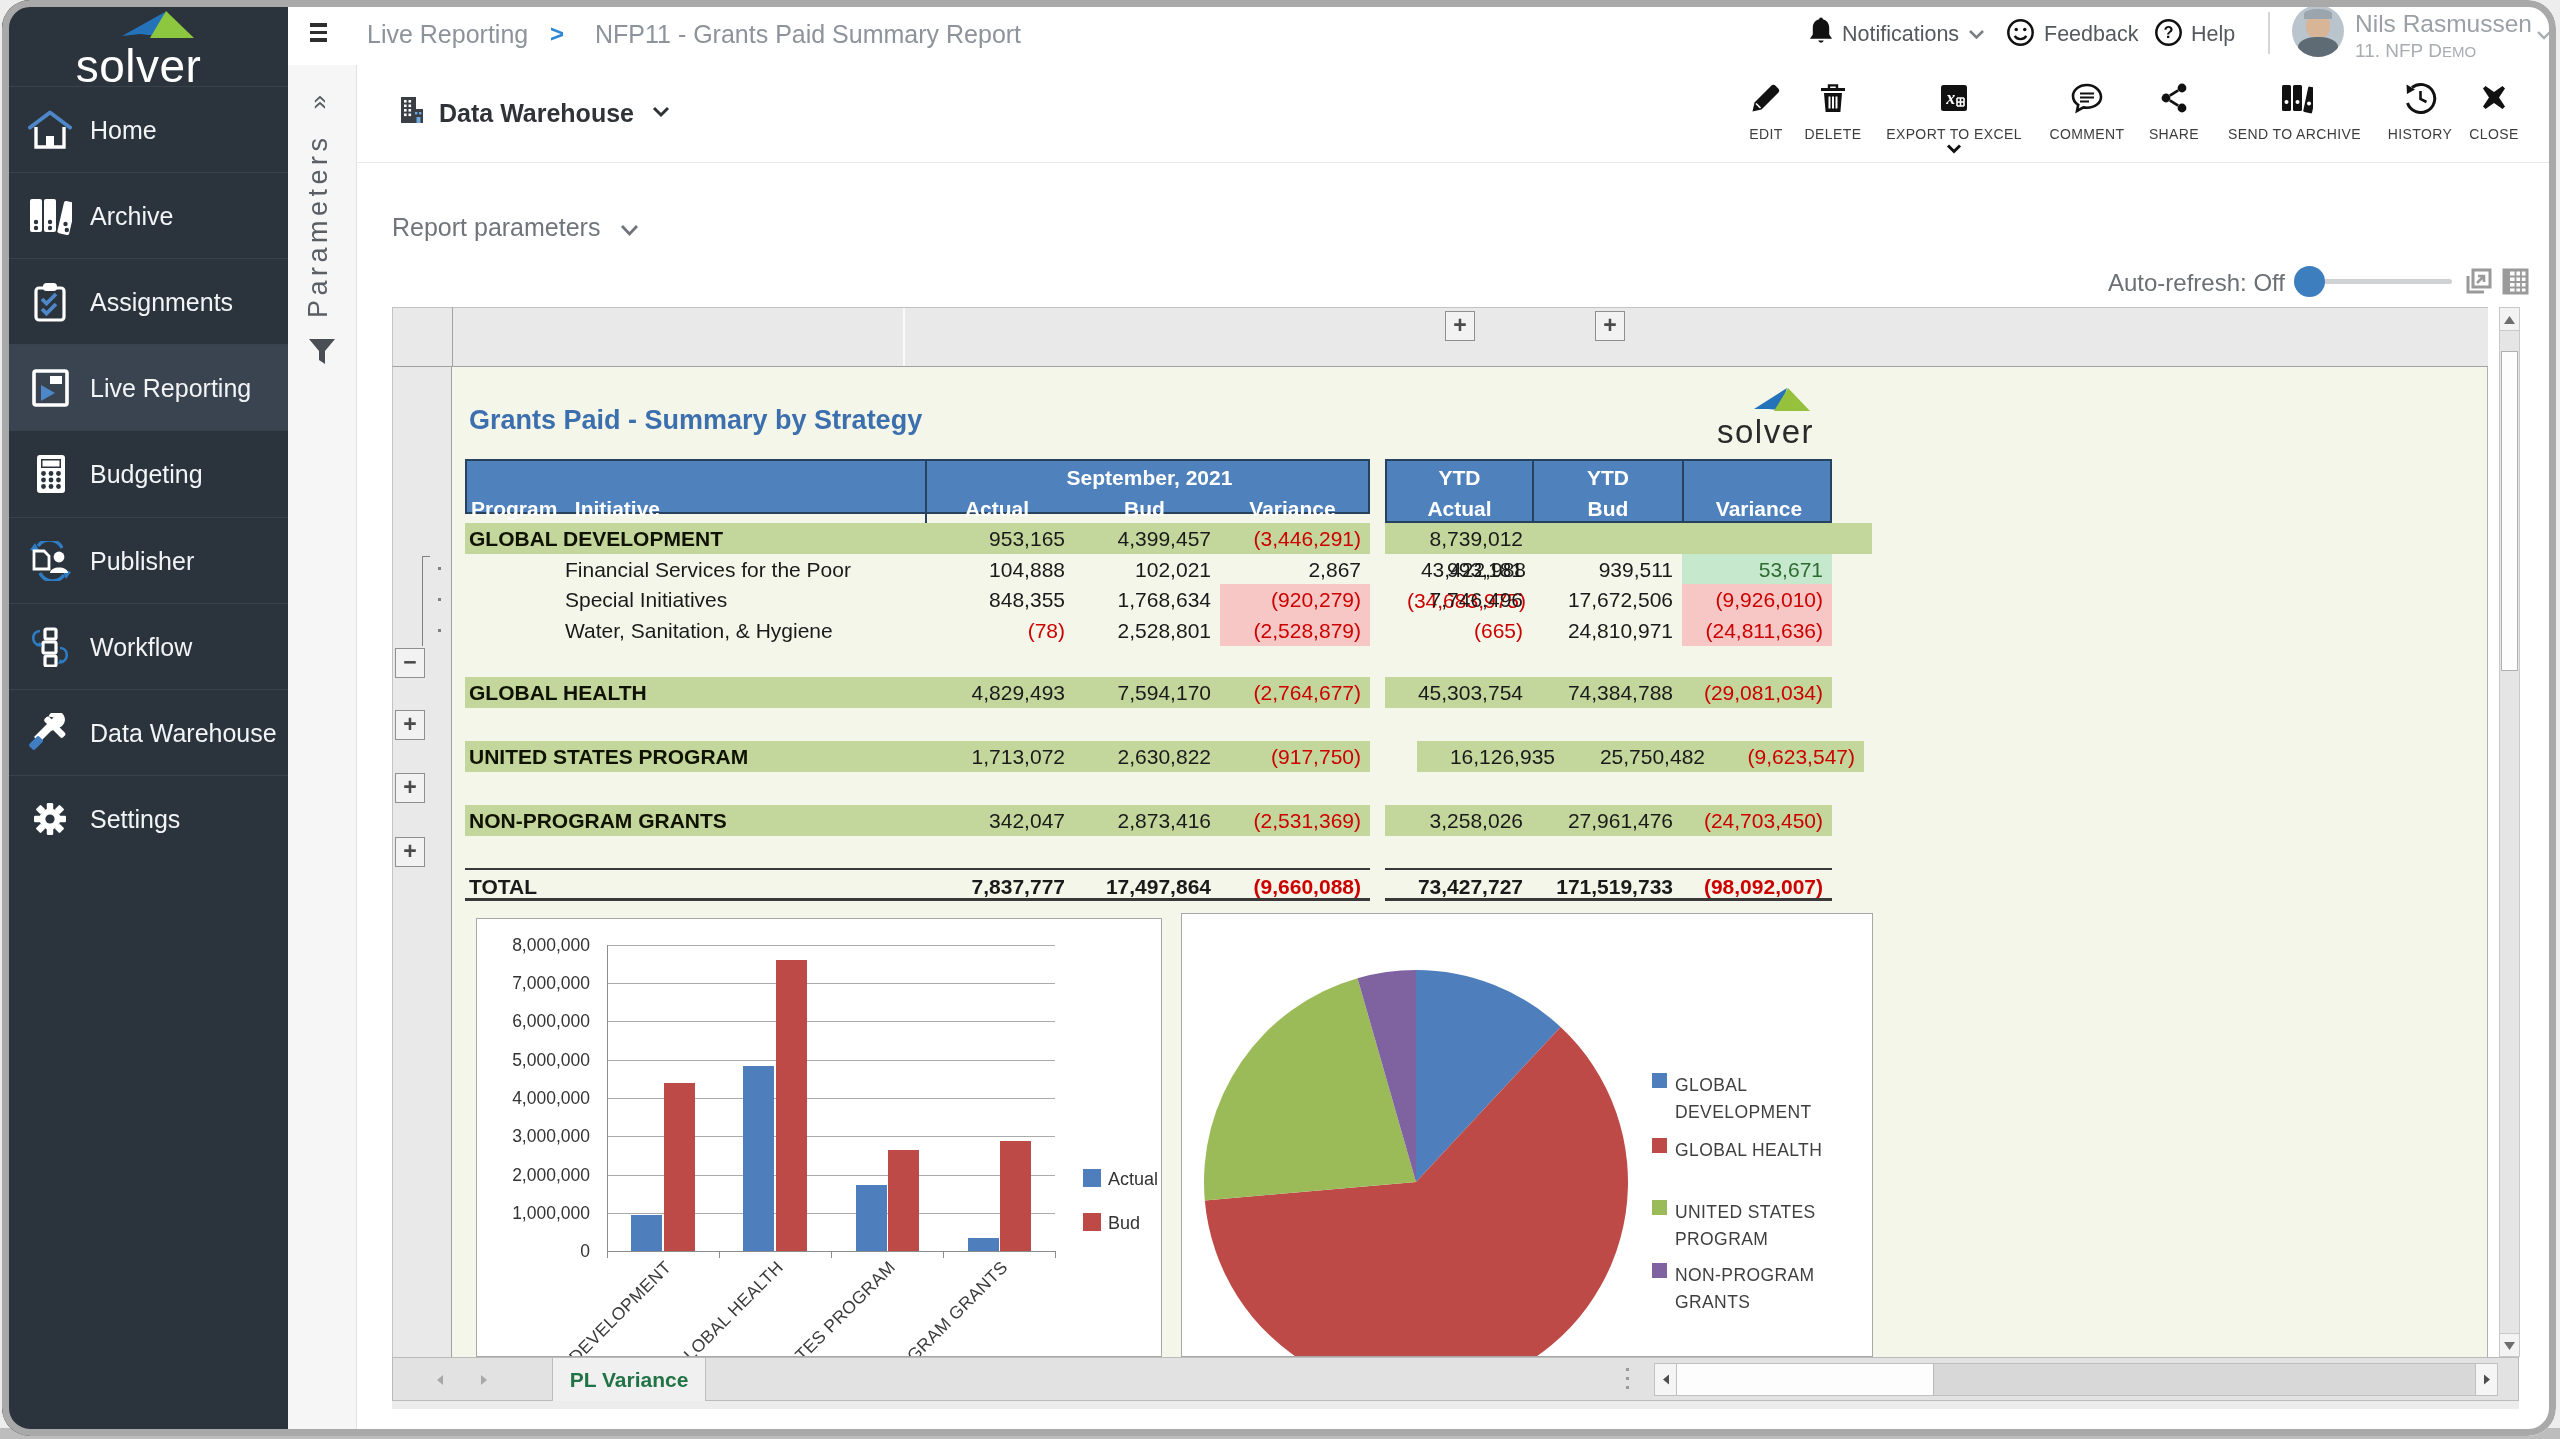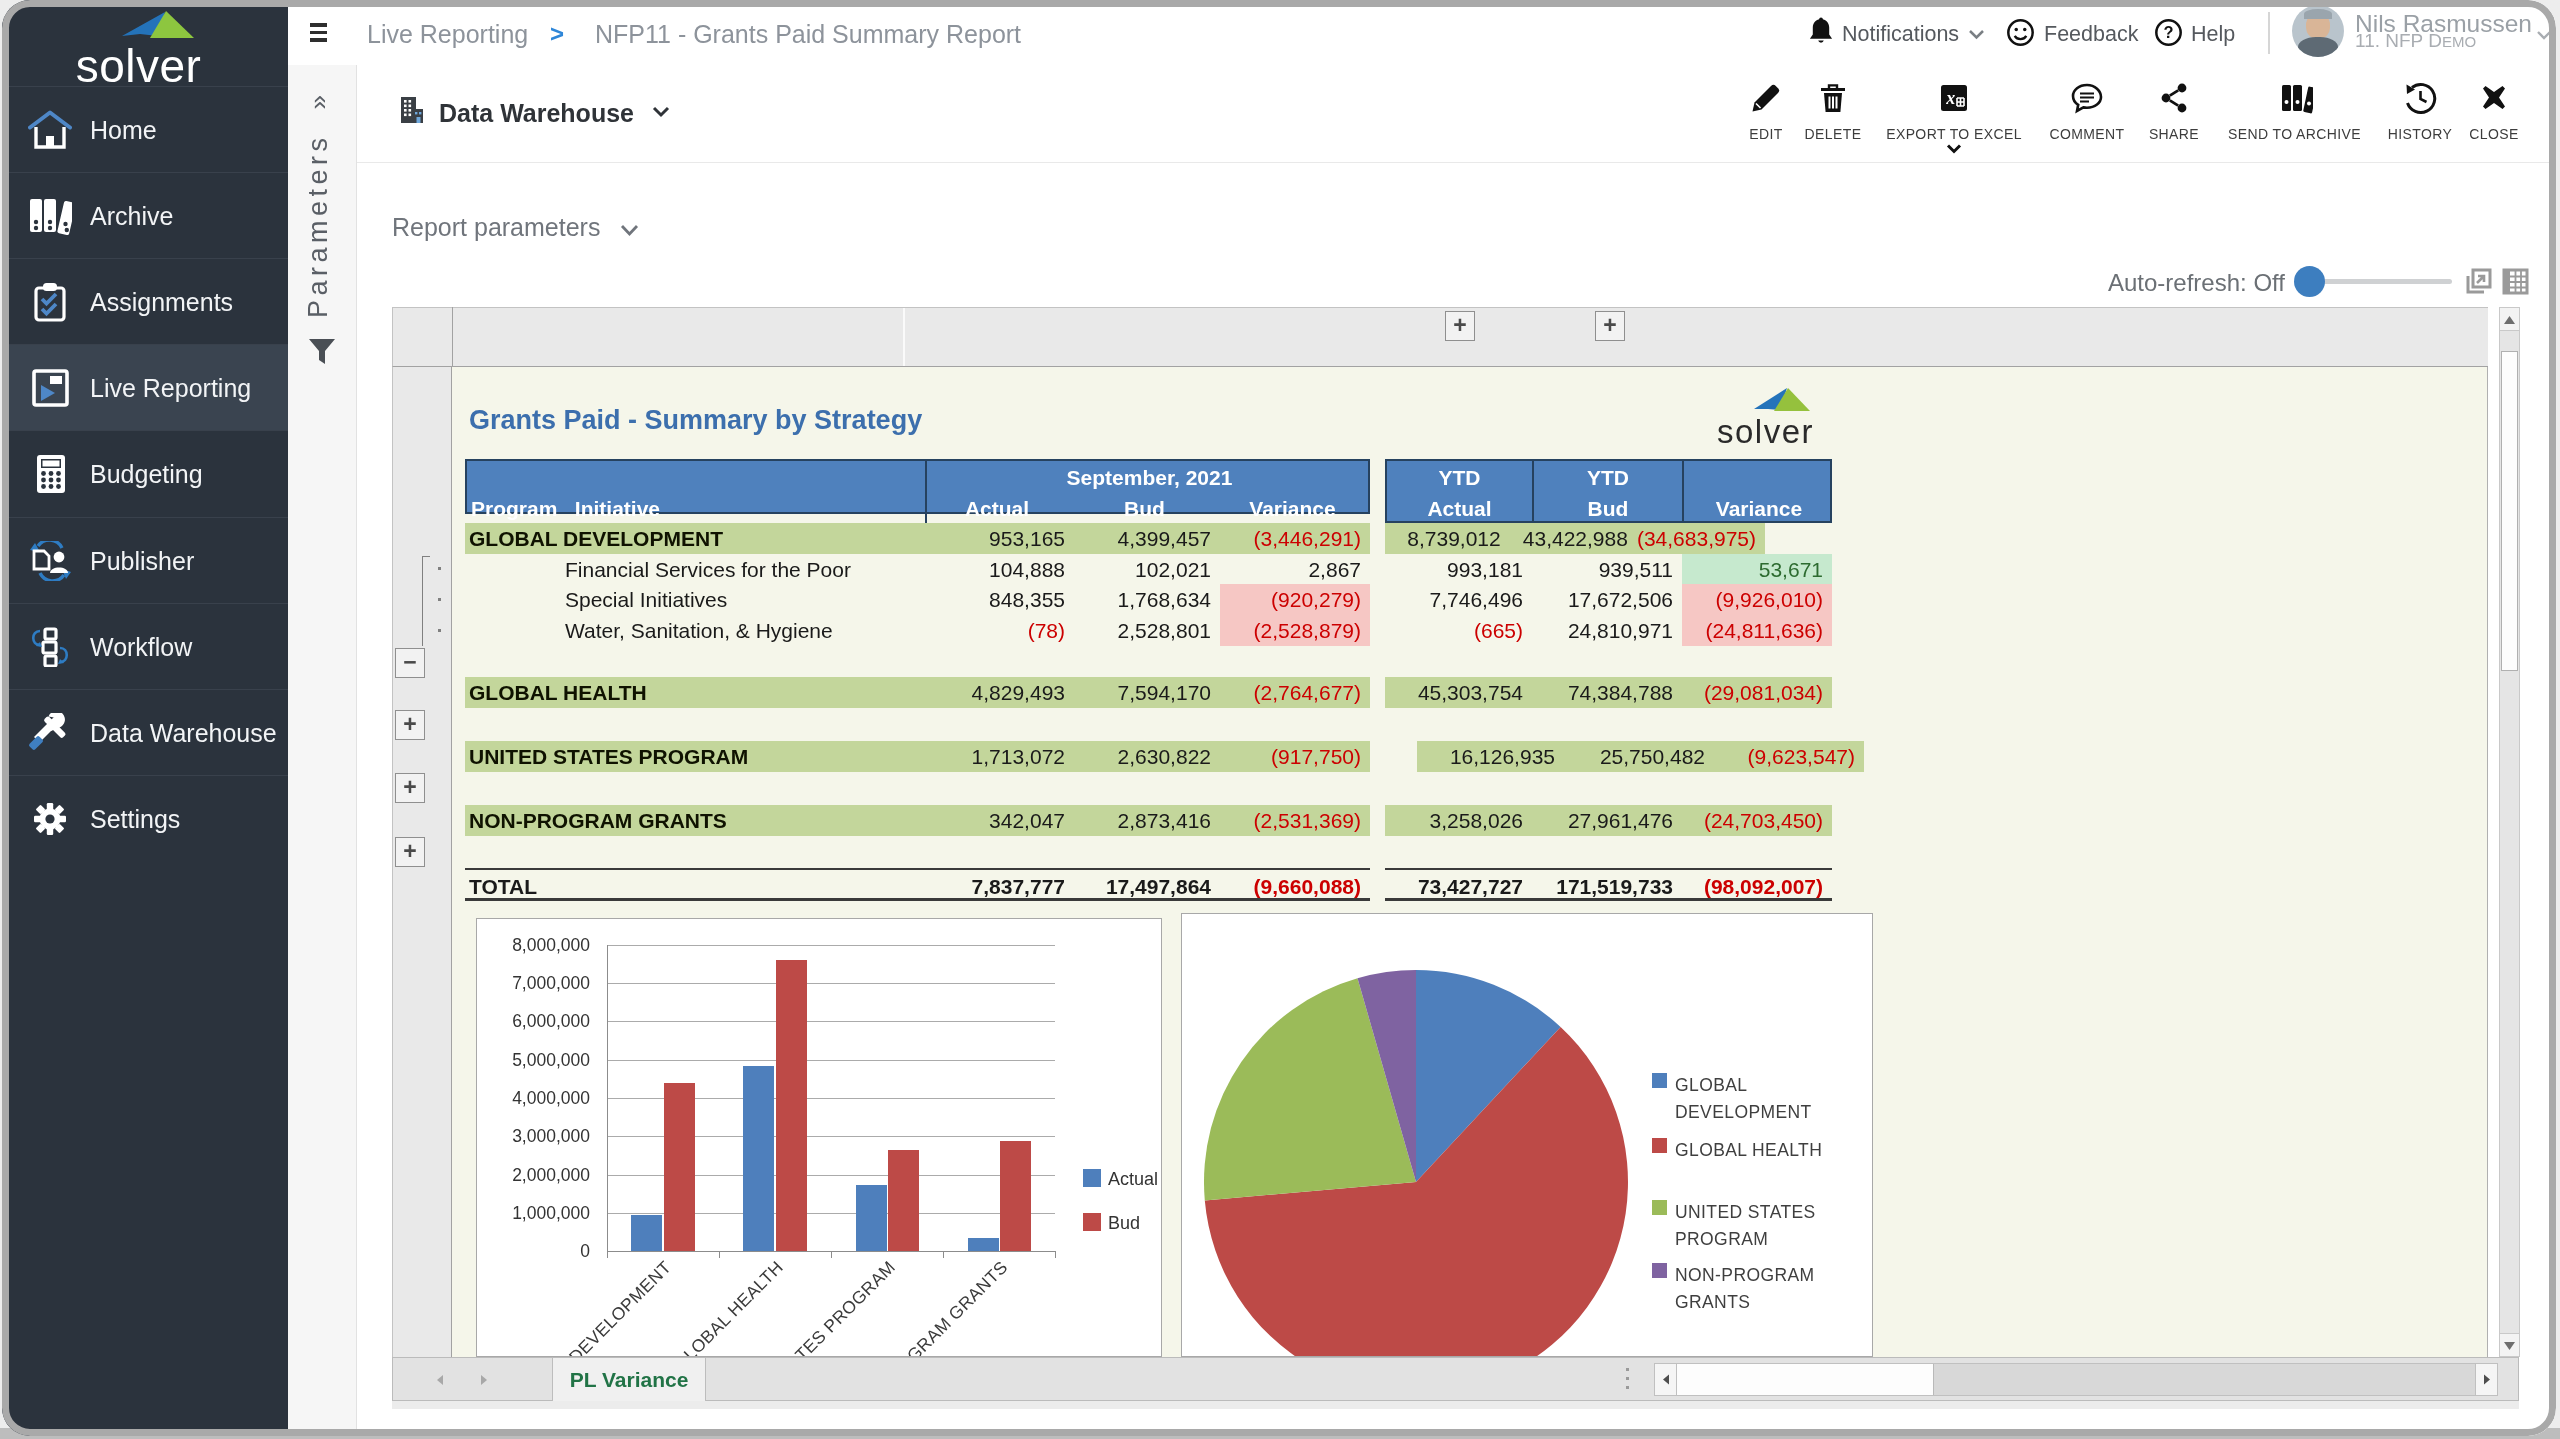--- a/index.html
+++ b/index.html
@@ -87,21 +87,21 @@
     </svg>
   <div class="crumb" style="left:2189px; top:22px; font-size:21.5px; color:#55595e;">Help</div>
   <div class="abs" style="left:2266px; top:12px; width:2px; height:42px; background:#d6d6d6;"></div>
 
   <div class="abs" style="left:2290px; top:5px; width:52px; height:52px; border-radius:50%; overflow:hidden; background:#b9c4cc;">
     <div class="abs" style="left:14px; top:8px; width:24px; height:26px; border-radius:46%; background:#d9b597;"></div>
     <div class="abs" style="left:12px; top:4px; width:28px; height:10px; border-radius:50% 50% 0 0; background:#9aa5ad;"></div>
     <div class="abs" style="left:6px; top:32px; width:40px; height:22px; border-radius:45% 45% 0 0; background:#5e6a74;"></div>
   </div>
   <div class="crumb" style="left:2353px; top:10px; font-size:24.5px; color:#9aa0a6; white-space:nowrap;">Nils Rasmussen</div>
-  <div class="crumb" style="left:2353px; top:30px; font-size:19px; color:#a9adb2; white-space:nowrap;">11. NFP D<span style="font-size:15px;">EMO</span></div>
+  <div class="crumb" style="left:2353px; top:40px; font-size:19px; color:#a9adb2; white-space:nowrap;">11. NFP D<span style="font-size:15px;">EMO</span></div>
   <svg class="abs" style="left:2534px; top:30px;" width="16" height="11" viewBox="0 0 16 11">
       <path d="M2,2 l6,6 6,-6" fill="none" stroke="#a9adb2" stroke-width="2.4"></path>
     </svg>
 
   <div class="sidebar" id="sidebar">
 
     <svg class="abs" style="left:120px; top:11px;" width="72" height="28" viewBox="0 0 72 28">
       <polygon points="0,25 43,1 36,25 18,23" fill="#2473ba"></polygon>
       <polygon points="44,0 72,27 28,27" fill="#8dc63f"></polygon>
     </svg>
@@ -365,21 +365,21 @@
       <div class="abs" style="left:147px; top:32px; width:148px; text-align:center; line-height:32px; color:#fff; font-weight:bold; font-size:21px;">Bud</div>
       <div class="abs" style="left:297px; top:32px; width:150px; text-align:center; line-height:32px; color:#fff; font-weight:bold; font-size:21px;">Variance</div>
     </div>
 
     <div class="r green" style="left:13px; top:156px; width:905px;">
         <div class="n glabel">GLOBAL DEVELOPMENT</div>
         <div class="v w1">953,165</div>
         <div class="v w2">4,399,457</div>
         <div class="v w3 neg">(3,446,291)</div>
       </div>
-    <div class="r green" style="left:933px; top:156px; width:380px;">
+    <div class="r green" style="left:933px; top:156px; width:487px;flex-direction:column;">
         <div class="v u1">8,739,012</div>
         <div class="v u2">43,422,988</div>
         <div class="v u3 neg">(34,683,975)</div>
       </div>
 
     <div class="r" style="left:13px; top:187px; width:905px;">
         <div class="n" style="padding-left:100px;">Financial Services for the Poor</div>
         <div class="v w1">104,888</div>
         <div class="v w2">102,021</div>
         <div class="v w3">2,867</div>

